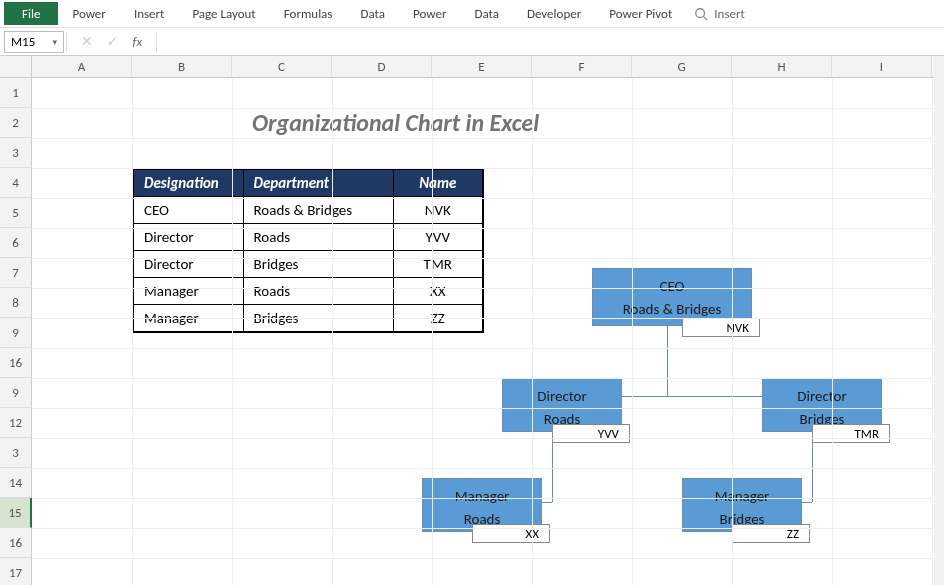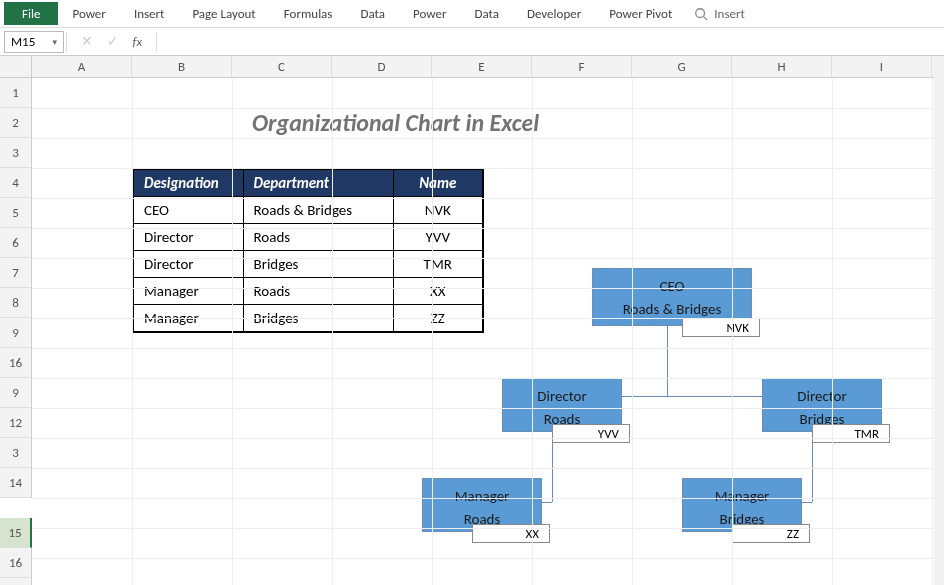--- a/index.html
+++ b/index.html
@@ -20,21 +20,21 @@
 .fx-label { font-style: italic; color: #666; font-size: 13px; }
 .vbar { width: 1px; height: 20px; background: #ddd; }
 
 
 .sheet { position: relative; }
 .col-headers { display: flex; height: 22px; background: #f3f3f3; border-bottom: 1px solid #ccc; }
 .corner { width: 32px; border-right: 1px solid #ccc; background: #f3f3f3; }
 .col-h { width: 100px; text-align: center; font-size: 13px; color: #555; border-right: 1px solid #ddd; line-height: 22px; }
 .row-headers { position: absolute; left: 0; top: 22px; width: 32px; }
 .row-h { height: 30px; text-align: center; font-size: 13px; color: #555; border-bottom: 1px solid #ddd; border-right: 1px solid #ccc; line-height: 30px; background: #f3f3f3; }
-.row-h.sel { background: #d5e3cf; border-right: 2px solid #217346; margin-top: 20px; }
+.row-h.sel { background: #d5e3cf; border-right: 2px solid #217346; }
 
 .grid-area { position: absolute; left: 32px; top: 22px; right: 0; bottom: 0; }
 .grid-lines-v { position: absolute; top: 0; bottom: 0; width: 1px; background: #eee; }
 .grid-lines-h { position: absolute; left: 0; right: 0; height: 1px; background: #eee; }
 
 
 .title { position: absolute; left: 220px; top: 30px; font-size: 24px; font-weight: bold; font-style: italic; color: #737373; }
 
 
 .data-table { position: absolute; left: 100px; top: 90px; border: 2px solid #000; border-collapse: collapse; font-size: 15px; }

